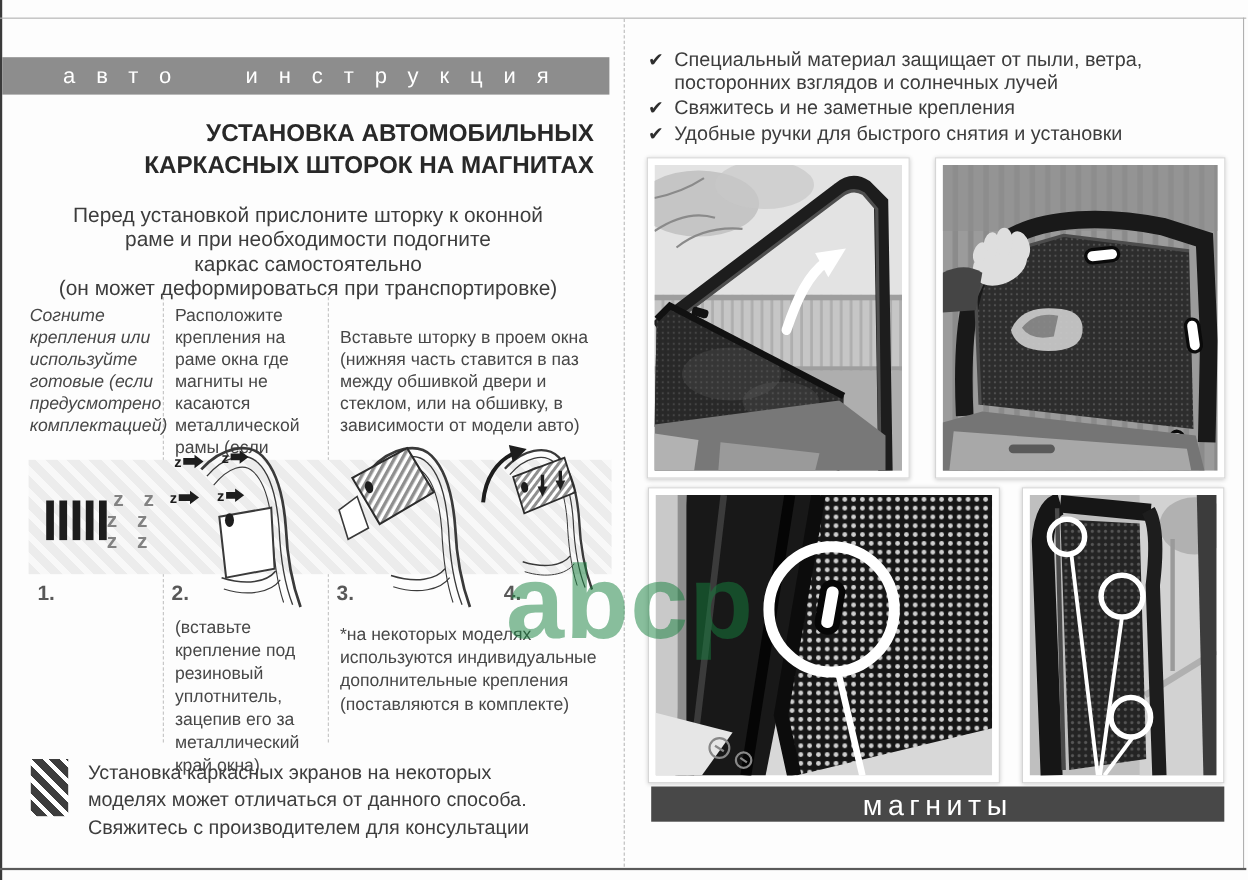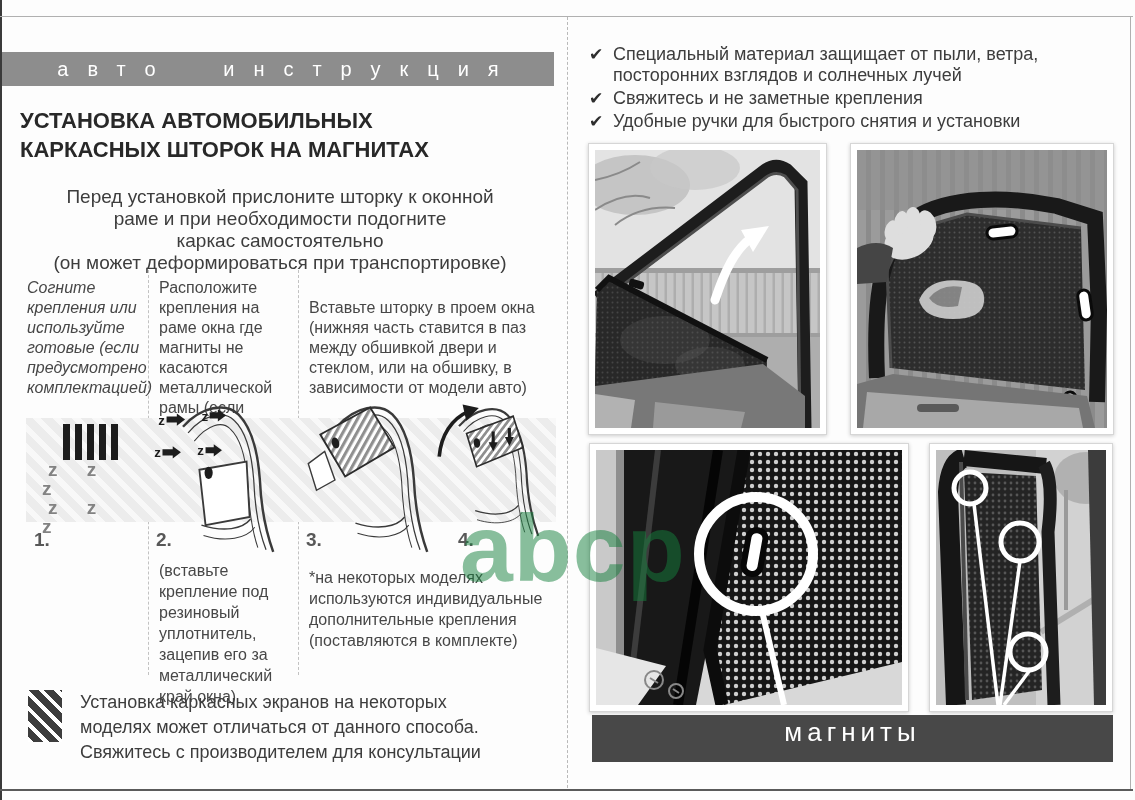--- a/index.html
+++ b/index.html
@@ -11,31 +11,31 @@
   
   .frame-left{left:0;top:0;width:2px;height:800px;background:#3a3a3a;}
   .frame-top{left:0;top:16px;width:1133px;height:1px;background:#b0b0b0;}
   .frame-right{left:1130px;top:16px;width:1px;height:774px;background:#b0b0b0;}
   .frame-bottom{left:0;top:789px;width:1133px;height:2px;background:#5a5a5a;}
   .divider-center{left:567px;top:17px;height:771px;width:0;border-left:1px dashed #b9b9b9;}
 
   
   .banner{left:2px;top:52px;width:552px;height:34px;background:#8d8d8d;color:#ffffff;
     font-size:20px;line-height:34px;text-align:center;letter-spacing:19px;word-spacing:24px;text-indent:19px;white-space:nowrap;}
-  .title{left:20px;top:106px;width:520px;text-align:left;font-size:22px;font-weight:bold;color:#282828;line-height:29px;}
+  .title{left:20px;top:106px;width:520px;text-align:right;font-size:22px;font-weight:bold;color:#282828;line-height:29px;}
   .intro{left:15px;top:186px;width:530px;text-align:center;font-size:19px;color:#3d3d3d;line-height:22px;}
   .colstep{top:278px;font-size:16px;line-height:20px;color:#474747;}
   .col1{left:27px;width:118px;font-style:italic;}
   .col2{left:159px;width:134px;}
   .col3{left:309px;width:242px;margin-top:20px;}
   .vdash{top:270px;height:405px;width:0;border-left:1px dashed #c2c2c2;}
   .vd1{left:148px;} .vd2{left:298px;}
   .band{left:26px;top:418px;width:530px;height:104px;
     background:repeating-linear-gradient(45deg,#ececec 0px,#ececec 8px,#f8f8f8 8px,#f8f8f8 14px);}
-  .illus1{left:42px;top:424px;width:96px;height:98px;display:flex;flex-direction:column;align-items:center;}
+  .illus1{left:42px;top:424px;width:96px;height:98px;display:flex;align-items:center;}
   .bars{display:flex;gap:5px;height:36px;}
   .bars div{width:7px;height:36px;background:#1c1c1c;}
   .zrow{font-size:19px;font-weight:bold;color:#828282;letter-spacing:12px;line-height:19px;text-indent:6px;}
   .stepnum{top:529px;font-size:19px;font-weight:bold;color:#585858;}
   .n1{left:34px;} .n2{left:156px;} .n3{left:306px;} .n4{left:458px;}
   .sub2{left:159px;top:560px;width:138px;font-size:16px;line-height:21px;color:#474747;}
   .sub3{left:309px;top:552px;width:248px;font-size:16px;line-height:21px;color:#474747;}
   .sub3 .p2{margin-top:15px;}
   .note-icon{left:28px;top:690px;width:34px;height:52px;
     background:repeating-linear-gradient(45deg,#ffffff 0px,#ffffff 4px,#3d3d3d 4px,#3d3d3d 11px);}
@@ -45,21 +45,21 @@
   .features{left:589px;top:44px;width:540px;}
   .feature{display:flex;margin-bottom:2px;}
   .chk{width:24px;font-size:17px;font-weight:bold;color:#2e2e2e;flex:0 0 24px;line-height:21px;}
   .ftxt{font-size:18px;line-height:21px;color:#3d3d3d;}
   .photo{position:absolute;background:#ffffff;border:1px solid #d6d6d6;box-shadow:0 1px 4px rgba(0,0,0,0.2);padding:6px;}
   .photo svg{display:block;}
   .p1{left:588px;top:143px;}
   .p2{left:850px;top:143px;}
   .p3{left:589px;top:443px;}
   .p4{left:929px;top:443px;}
-  .magnets-bar{left:592px;top:715px;width:521px;height:47px;background:#484848;color:#ffffff;
+  .magnets-bar{left:592px;top:715px;width:521px;height:32px;background:#484848;color:#ffffff;
     font-size:26px;line-height:35px;letter-spacing:5px;text-align:center;}
   .watermark{left:460px;top:498px;font-size:95px;font-weight:bold;color:#15803d;opacity:0.5;
     letter-spacing:1px;z-index:30;pointer-events:none;line-height:100px;}
 </style>
 </head>
 <body>
 
 <div id="canvas">
 
   <div class="abs frame-left"></div>

